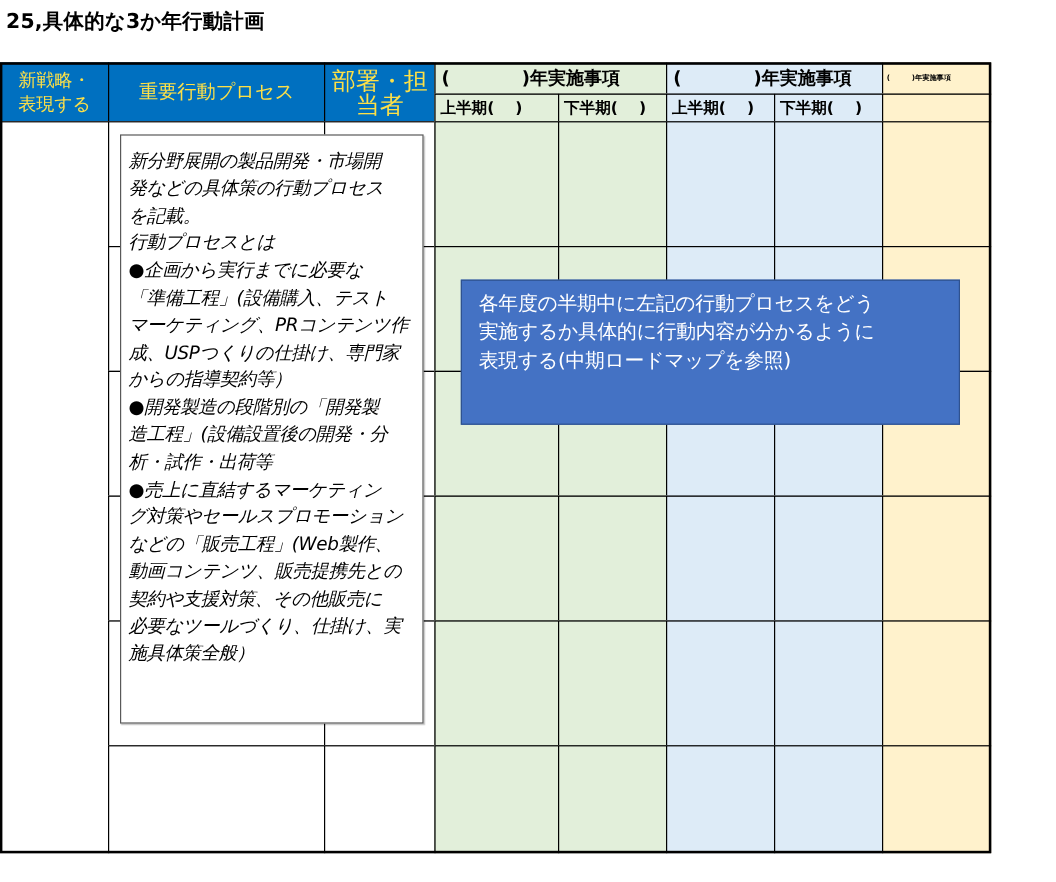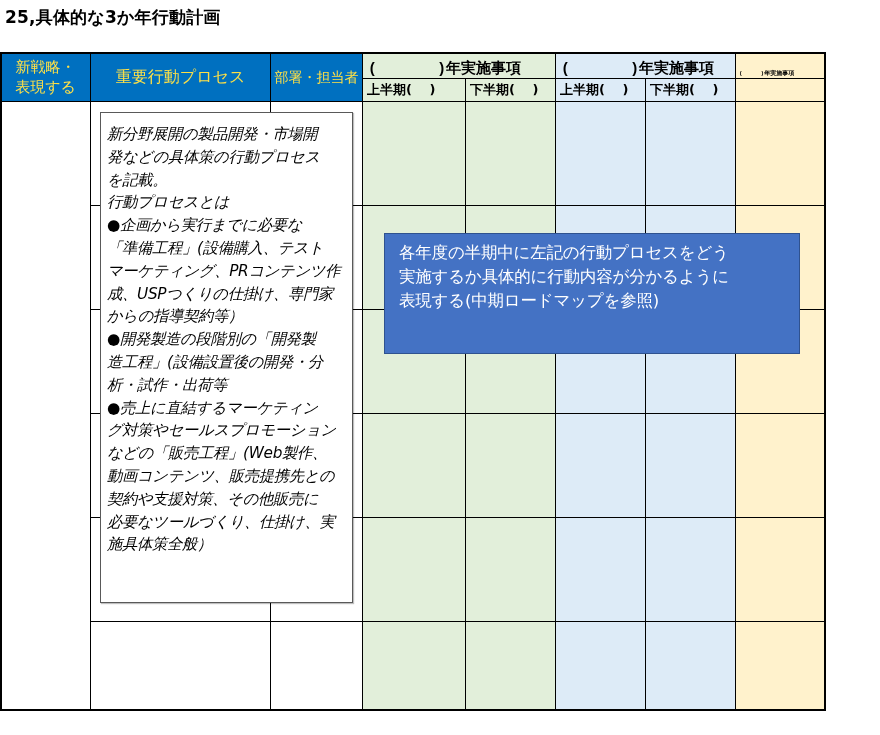--- a/index.html
+++ b/index.html
@@ -16,21 +16,21 @@
       background: #0070C0; color: #fde047; font-weight: normal; display: flex; align-items: center; justify-content: center;
       text-align: center; line-height: 20px; font-size: 15px;
     }
     .hdr-green { background: #E2EFDA; }
     .hdr-lblue { background: #DDEBF7; }
     .hdr-yellow { background: #FFF2CC; }
     .g { background: #E2EFDA; }
     .b { background: #DDEBF7; }
     .y { background: #FFF2CC; }
     .w { background: #ffffff; }
-    .year-label { font-weight: bold; font-size: 15px; display: flex; align-items: flex-end; padding-left: 5px; white-space: nowrap; font-family: Liberation Mono, monospace; }
+    .year-label { font-weight: bold; font-size: 15px; display: flex; align-items: center; padding-left: 5px; white-space: nowrap; }
     .year-label.small { font-size: 6px; padding-left: 3px; }
     .half-label { font-weight: bold; font-size: 13px; display: flex; align-items: center; padding-left: 4px; white-space: pre; text-align: right; }
     .callout-white {
       position: absolute; left: 100px; top: 112px; width: 253px; height: 491px;
       background: #fff; border: 1px solid #595959; box-shadow: 1px 1px 1px rgba(0,0,0,0.25);
       padding: 10px 4px 0 6px; font-size: 15.3px; line-height: 22.8px; letter-spacing: -0.3px;
     }
     .callout-white p { white-space: pre-wrap; font-style: italic; }
     .callout-blue {
       position: absolute; left: 384px; top: 233px; width: 416px; height: 121px;
@@ -46,21 +46,21 @@
 
 <div class="grid">
 
   <div class="cell hdr-blue" style="left:0;top:0;width:91px;height:50px;flex-direction:column;">
     <span>新戦略・</span>
     <span>表現する</span>
   </div>
   <div class="cell hdr-blue" style="left:90px;top:0;width:181px;height:50px;font-size:16px;">
     <span>重要行動プロセス</span>
   </div>
-  <div class="cell hdr-blue" style="left:270px;top:0;width:93px;height:50px;flex-direction:row;font-size:14px;">
+  <div class="cell hdr-blue" style="left:270px;top:0;width:93px;height:50px;flex-direction:column;font-size:20px;">
     <span>部署・担</span>
     <span>当者</span>
   </div>
 
   <div class="cell hdr-green year-label" style="left:362px;top:0;width:194px;height:27px;">
     <span>(　　　　)年実施事項</span>
   </div>
   <div class="cell hdr-lblue year-label" style="left:555px;top:0;width:181px;height:27px;">
     <span>(　　　　)年実施事項</span>
   </div>

